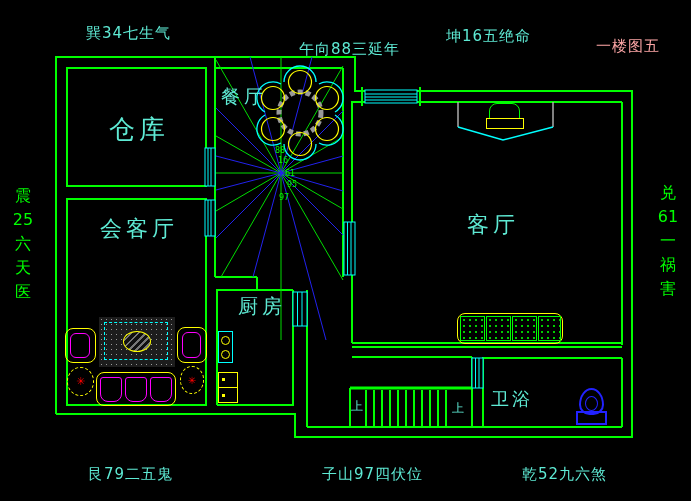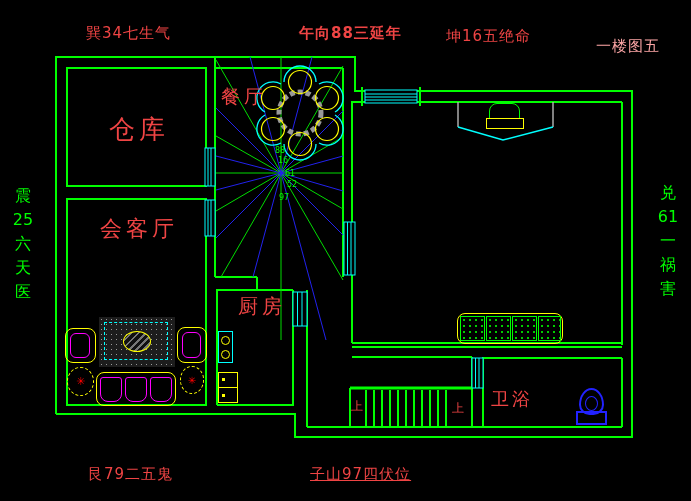--- a/index.html
+++ b/index.html
@@ -1,19 +1,19 @@
 <!DOCTYPE html>
 <html><head>
 <meta charset="utf-8">
 <style>
   html,body{margin:0;padding:0;background:#000;}
   #canvas{position:relative;width:691px;height:501px;background:#000;overflow:hidden;
           font-family:"DejaVu Sans",sans-serif;}
   svg{position:absolute;left:0;top:0;z-index:1;}
-  .lbl{position:absolute;color:#ef4444;white-space:nowrap;z-index:3;}
+  .lbl{position:absolute;color:#5eead4;white-space:nowrap;z-index:3;}
   .ann{font-size:15px;letter-spacing:1px;}
   .room{letter-spacing:4px;text-align:center;}
   .title{color:#fca5a5;}
   .vcol{position:absolute;display:flex;flex-direction:column;align-items:center;
         gap:8px;color:#00ff00;font-size:16px;z-index:3;}
   .vcol span{line-height:1;}
   .num{position:absolute;color:#00ff00;font-size:8px;line-height:1;z-index:3;}
   .f{position:absolute;z-index:2;box-sizing:border-box;}
   .dotsGray{background-color:#1d1d1d;
     background-image:radial-gradient(circle,#9a9a9a 0.8px,transparent 1px);
@@ -132,49 +132,51 @@
   <div class="f dotsGreen" style="left:486px;top:316px;width:25px;height:25px;border:1px solid #00ff00;"></div>
   <div class="f dotsGreen" style="left:512px;top:316px;width:25px;height:25px;border:1px solid #00ff00;"></div>
   <div class="f dotsGreen" style="left:538px;top:316px;width:23px;height:25px;border:1px solid #00ff00;"></div>
 
   <div class="f" style="left:579px;top:388px;width:25px;height:27px;border:2px solid #2222ff;border-radius:50% 50% 42% 42% / 62% 62% 38% 38%;">
     <div class="f" style="left:4px;top:6px;width:13px;height:15px;border:1px solid #2222ff;border-radius:50%;"></div>
   </div>
   <div class="f" style="left:576px;top:411px;width:31px;height:14px;border:2px solid #2222ff;"></div>
 
   <div class="lbl ann" style="left:86px;top:24px;">巽34七生气</div>
-  <div class="lbl ann" style="left:299px;top:24px;font-weight:bold;">午向88三延年</div>
+  <div class="lbl ann" style="left:299px;top:40px;">午向88三延年</div>
   <div class="lbl ann" style="left:446px;top:27px;">坤16五绝命</div>
   <div class="lbl ann title" style="left:596px;top:37px;">一楼图五</div>
   <div class="lbl ann" style="left:88px;top:465px;text-align:right;">艮79二五鬼</div>
-  <div class="lbl ann" style="left:310px;top:465px;text-decoration:underline;">子山97四伏位</div>
+  <div class="lbl ann" style="left:322px;top:465px;">子山97四伏位</div>
+  <div class="lbl ann" style="left:522px;top:465px;">乾52九六煞</div>
 
   <div class="vcol" style="left:6px;top:188px;width:34px;">
     <span>震</span>
     <span>25</span>
     <span>六</span>
     <span>天</span>
     <span>医</span>
   </div>
   <div class="vcol" style="left:650px;top:185px;width:36px;">
     <span>兑</span>
     <span>61</span>
     <span>一</span>
     <span>祸</span>
     <span>害</span>
   </div>
 
   <div class="lbl room" style="left:109px;top:112px;font-size:26px;">仓库</div>
   <div class="lbl room" style="left:221px;top:84px;font-size:19px;">餐厅</div>
   <div class="lbl room" style="left:100px;top:214px;font-size:22px;">会客厅</div>
   <div class="lbl room" style="left:238px;top:293px;font-size:20px;">厨房</div>
+  <div class="lbl room" style="left:467px;top:210px;font-size:22px;">客厅</div>
   <div class="lbl" style="left:491px;top:387px;font-size:18px;letter-spacing:3px;">卫浴</div>
 
   <div class="lbl" style="left:351px;top:398px;font-size:12px;">上</div>
   <div class="lbl" style="left:452px;top:400px;font-size:12px;">上</div>
 
   <div class="num" style="left:275px;top:147px;">88</div>
   <div class="num" style="left:278px;top:157px;">16</div>
   <div class="num" style="left:285px;top:170px;">61</div>
-  <div class="num" style="left:287px;top:181px;">52</div>
+  <div class="num" style="left:287px;top:181px;">95</div>
   <div class="num" style="left:279px;top:194px;">97</div>
 
 </div>
 
 </body></html>

